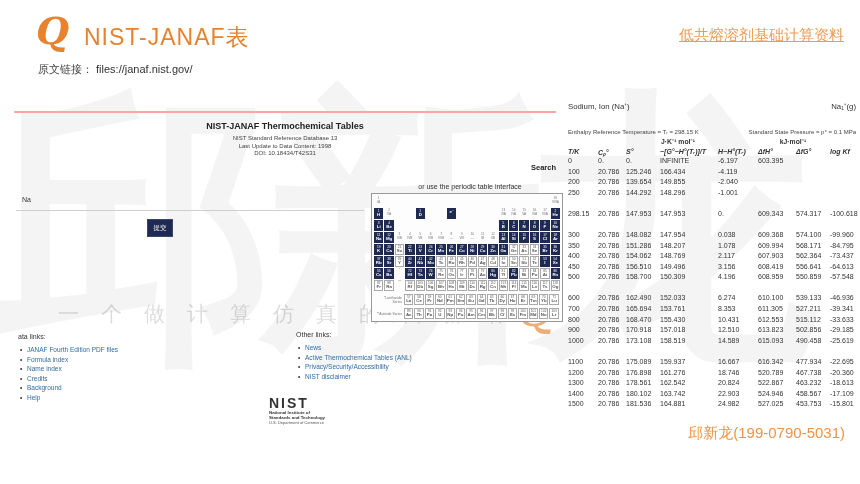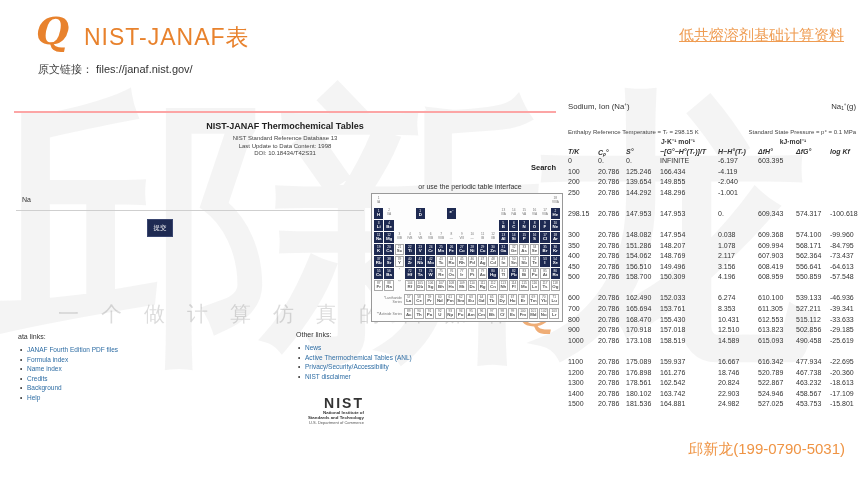--- a/index.html
+++ b/index.html
@@ -16,21 +16,21 @@
   .wm-q { position:absolute; left:516px; top:280px; font-size:50px; font-style:italic;
           font-family:"DejaVu Serif", serif; color:#E8822D; opacity:0.65; z-index:0; }
 
   
   .q-logo { position:absolute; left:36px; top:8px; font-size:38px; font-style:italic; font-weight:bold;
             font-family:"DejaVu Serif", serif; color:#E8822D; z-index:2; }
   .page-title { position:absolute; left:84px; top:22px; font-size:23px; color:#E8822D; letter-spacing:1px; z-index:2; }
   .page-subtitle { position:absolute; right:16px; top:26px; font-size:15px; color:#EF9C52; z-index:2;text-decoration:underline; }
   .source-line { position:absolute; left:38px; top:62px; font-size:11px; color:#444; z-index:2; }
   .source-line .url { color:#333; }
-  .footer-contact { position:absolute; right:15px; top:440px; font-size:15px; color:#EF9444; z-index:2; }
+  .footer-contact { position:absolute; right:15px; top:424px; font-size:15px; color:#EF9444; z-index:2; }
 
   
   .shot { position:absolute; left:14px; top:111px; width:542px; height:336px; border-top:2px solid #fca5a5; z-index:1; }
   .site-title { position:absolute; left:0; top:8px; width:100%; text-align:center; font-size:9px; font-weight:bold; color:#222; }
   .site-sub { position:absolute; left:0; top:22px; width:100%; text-align:center; font-size:6px; color:#444; line-height:7.5px; }
   .search-heading { position:absolute; left:0; top:50px; width:100%; text-align:right; font-size:7.5px; font-weight:bold; color:#222; }
   .search-input { position:absolute; left:2px; top:82px; width:348px; height:16px; border:none; border-bottom:1px solid #cfcfcf;
                   font-size:7px; color:#333; padding:0 0 6px 6px; background:transparent; outline:none;
                   font-family:"Liberation Sans", sans-serif; }
   .submit-btn { position:absolute; left:133px; top:106px; width:26px; height:18px; background:#1E2A52;
@@ -53,21 +53,21 @@
 
   
   .links-head { font-size:7px; color:#333; }
   .links-list { list-style:none; margin-top:5px; }
   .links-list li { font-size:6.5px; color:#2E6DA4; line-height:9.5px; padding-left:9px; position:relative; }
   .links-list li::before { content:"•"; color:#333; position:absolute; left:2px; }
   .data-links { position:absolute; left:4px; top:220px; }
   .other-links { position:absolute; left:282px; top:218px; }
 
   
-  .nist-logo { position:absolute; left:255px; top:284px; width:95px; text-align:right; color:#333; }
+  .nist-logo { position:absolute; left:255px; top:284px; width:95px; text-align:left; color:#333; }
   .nist-word { font-size:14px; font-weight:bold; letter-spacing:2px; line-height:13px; }
   .nist-l1 { font-size:4.4px; font-weight:bold; line-height:5px; }
   .nist-l3 { font-size:4px; color:#555; line-height:5px; }
 
   
   .janaf { position:absolute; left:568px; top:97px; width:288px; z-index:1; color:#333; }
   .species-row { display:flex; justify-content:space-between; font-size:7.8px; padding-top:4px; }
   .cond-row { display:flex; justify-content:space-between; font-size:6px; color:#444; margin-top:18px; }
   .units-row { position:relative; height:10px; margin-top:2px; font-weight:bold; font-size:6.8px; }
   .units-left { position:absolute; left:55px; width:110px; text-align:center; }

